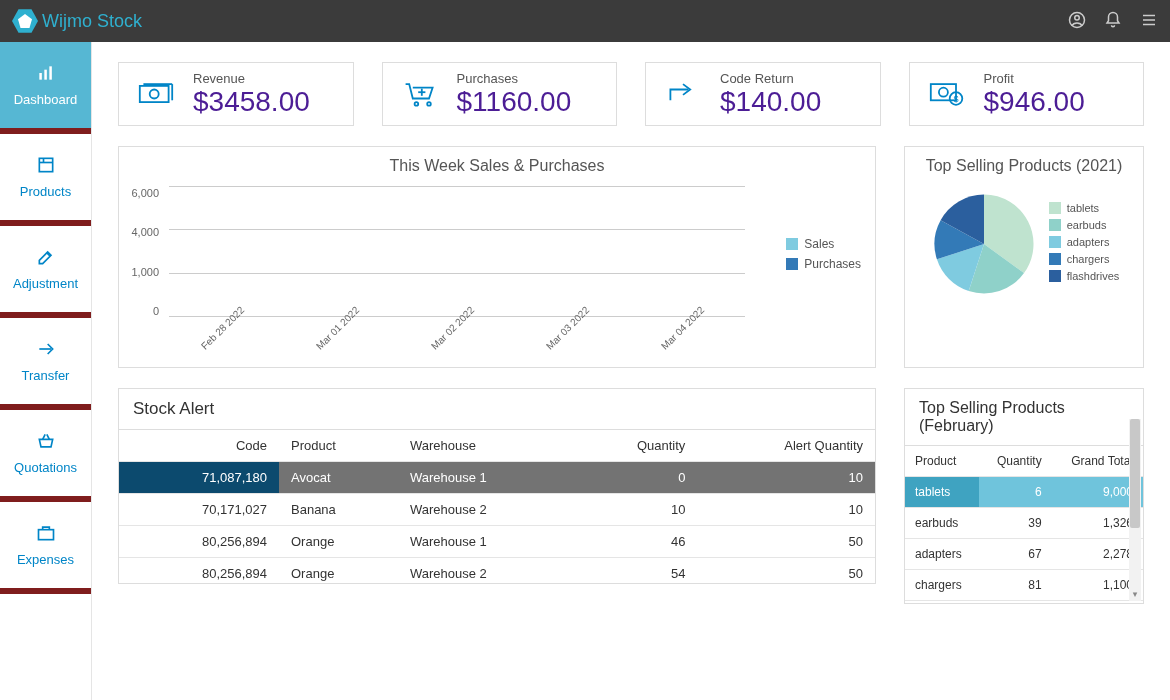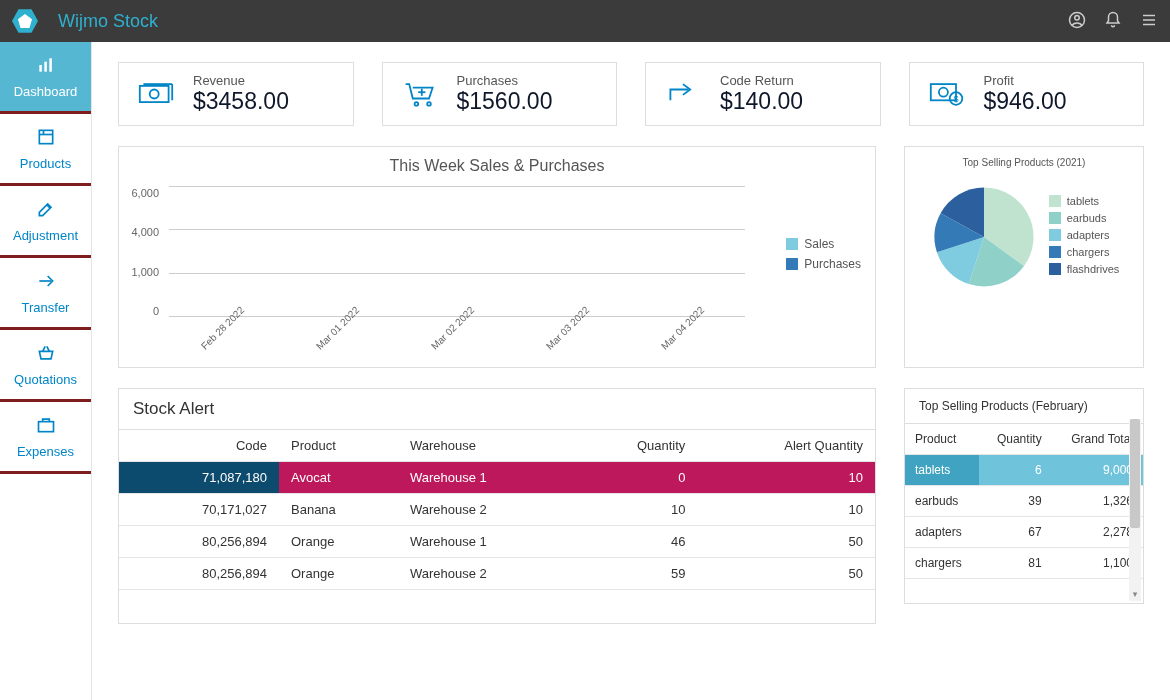--- a/index.html
+++ b/index.html
@@ -17,21 +17,21 @@
     height: 42px;
     background: #3b3b3b;
     display: flex;
     align-items: center;
     padding: 0 12px;
     color: #fff;
   }
   .logo-wrap {
     display: flex;
     align-items: center;
-    gap: 20px;
+    gap: 4px;
   }
   .logo-hex {
     width: 26px; height: 26px;
     background: #2fb0cf;
     clip-path: polygon(25% 5%, 75% 5%, 100% 50%, 75% 95%, 25% 95%, 0% 50%);
     display: flex; align-items: center; justify-content: center;
   }
   .logo-inner {
     width: 14px; height: 14px; background: #fff;
     clip-path: polygon(50% 0%, 100% 38%, 82% 100%, 18% 100%, 0% 38%);
@@ -47,29 +47,29 @@
 
   
   .shell { display: flex; height: calc(700px - 42px); }
   .sidebar {
     width: 92px;
     border-right: 1px solid #e5e5e5;
     display: flex;
     flex-direction: column;
   }
   .nav-item {
-    height: 72px;
+    height: 92px;
     display: flex;
     flex-direction: column;
     align-items: center;
     justify-content: center;
     gap: 6px;
     font-size: 13px;
     color: #0085c7;
-    border-bottom: 3px solid #7f1d1d;
+    border-bottom: 6px solid #7f1d1d;
     cursor: pointer;
   }
   .nav-item.active {
     background: #56b7d3;
     color: #fff;
   }
   .nav-item svg { width: 20px; height: 20px; }
 
   .main {
     flex: 1;
@@ -85,21 +85,21 @@
     border: 1px solid #ddd;
     display: flex;
     align-items: center;
     gap: 18px;
     padding: 12px 18px;
     height: 64px;
   }
   .kpi-icon { color: #0085c7; width: 38px; display:flex; align-items:center; justify-content:center; }
   .kpi-icon svg { width: 36px; height: 30px; }
   .kpi-label { font-size: 13px; color: #555; }
-  .kpi-value { font-size: 23px; color: #0f172a; }
+  .kpi-value { font-size: 28px; color: #4c1d95; }
 
   
   .panel { border: 1px solid #ddd; background: #fff; }
   .panel-title {
     text-align: center;
     color: #555;
     font-size: 16px;
     padding: 10px 0 4px;
   }
   .panel-title-left {
@@ -139,28 +139,28 @@
   .legend-row { display: flex; align-items: center; gap: 6px; margin-bottom: 6px; }
   .swatch { width: 12px; height: 12px; }
 
   
   .pie-body { display: flex; align-items: center; justify-content: center; gap: 10px; padding: 10px 12px 16px; }
   .pie-svg { width: 110px; height: 110px; }
   .pie-legend { font-size: 11px; color: #555; }
   .pie-legend .legend-row { margin-bottom: 5px; }
 
   
-  .stock-panel { flex: 1; height: 236px; overflow: hidden; }
+  .stock-panel { flex: 1; height: 196px; overflow: hidden; }
   .tsp-panel { width: 240px; height: 216px; position: relative; }
 
   table { width: 100%; border-collapse: collapse; font-size: 13px; }
   th, td { padding: 8px 12px; border-bottom: 1px solid #e5e5e5; }
   th { text-align: left; font-weight: 400; color: #333; background: #fff; border-top: none; }
   .num { text-align: right; }
-  tr.selected td { background: #be185d; color: #fff; }
+  tr.selected td { background: #737373; color: #fff; }
   tr.selected td:first-child { background: #0c4a6e; }
 
   .stock-panel table th:nth-child(1),
   .stock-panel table td:nth-child(1) { text-align: right; width: 160px; }
   .stock-panel table th:nth-child(4),
   .stock-panel table td:nth-child(4),
   .stock-panel table th:nth-child(5),
   .stock-panel table td:nth-child(5) { text-align: right; }
 
   .tsp-panel table th, .tsp-panel table td { font-size: 12px; padding: 8px 10px; }
@@ -286,21 +286,21 @@
           <svg viewBox="0 0 40 30" fill="none" stroke="currentColor" stroke-width="2">
               <path d="M4 4h4l4 16h18l4-12H12"></path>
               <circle cx="16" cy="26" r="2"></circle>
               <circle cx="30" cy="26" r="2"></circle>
               <line x1="22" y1="9" x2="22" y2="17"></line>
               <line x1="18" y1="13" x2="26" y2="13"></line>
             </svg>
         </div>
         <div>
           <div class="kpi-label">Purchases</div>
-          <div class="kpi-value">$1560.00</div>
+          <div class="kpi-value">$1160.00</div>
         </div>
       </div>
       <div class="kpi">
         <div class="kpi-icon">
           <svg viewBox="0 0 40 30" fill="none" stroke="currentColor" stroke-width="2">
               <path d="M6 22V10h20"></path>
               <path d="M20 4l8 6-8 6"></path>
             </svg>
         </div>
         <div>
@@ -372,21 +372,21 @@
               <span>Sales</span>
             </div>
           <div class="legend-row">
               <div class="swatch" style="background:#337ab7"></div>
               <span>Purchases</span>
             </div>
         </div>
       </div>
 
       <div class="panel pie-panel">
-        <div class="panel-title" style="font-size:10px">Top Selling Products (2021)</div>
+        <div class="panel-title" style="font-size:16px">Top Selling Products (2021)</div>
         <div class="pie-body">
           <svg class="pie-svg" id="pie" viewBox="0 0 100 100">
               <path d="M50,50 L50,5 A45,45 0 0 1 86.40576474687265,76.45033635316128 Z" fill="#bfe3cf"></path>
               <path d="M50,50 L86.40576474687265,76.45033635316128 A45,45 0 0 1 36.09423525312739,92.79754323328191 Z" fill="#8fd1c9"></path>
               <path d="M50,50 L36.09423525312739,92.79754323328191 A45,45 0 0 1 7.202456766718093,63.905764746872634 Z" fill="#7fcbe0"></path>
               <path d="M50,50 L7.202456766718093,63.905764746872634 A45,45 0 0 1 10.566199398026143,28.32108466542281 Z" fill="#337ab7"></path>
               <path d="M50,50 L10.566199398026143,28.32108466542281 A45,45 0 0 1 49.99999999999999,5 Z" fill="#2b5f9e"></path>
             </svg>
           <div class="pie-legend" id="pie-legend">
               <div class="legend-row">
@@ -446,29 +446,29 @@
                 <td>80,256,894</td>
                 <td>Orange</td>
                 <td>Warehouse 1</td>
                 <td class="num">46</td>
                 <td class="num">50</td>
               </tr>
               <tr>
                 <td>80,256,894</td>
                 <td>Orange</td>
                 <td>Warehouse 2</td>
-                <td class="num">59</td>
+                <td class="num">54</td>
                 <td class="num">50</td>
               </tr>
             </tbody>
         </table>
       </div>
 
       <div class="panel tsp-panel">
-        <div class="panel-title-left" style="font-size:12px">Top Selling Products (February)</div>
+        <div class="panel-title-left" style="font-size:16px">Top Selling Products (February)</div>
         <table>
           <thead>
               <tr>
             <th>Product</th>
             <th class="num">Quantity</th>
             <th class="num">Grand Total</th>
           </tr>
             </thead>
           <tbody id="top-rows">
               <tr class="selected">

